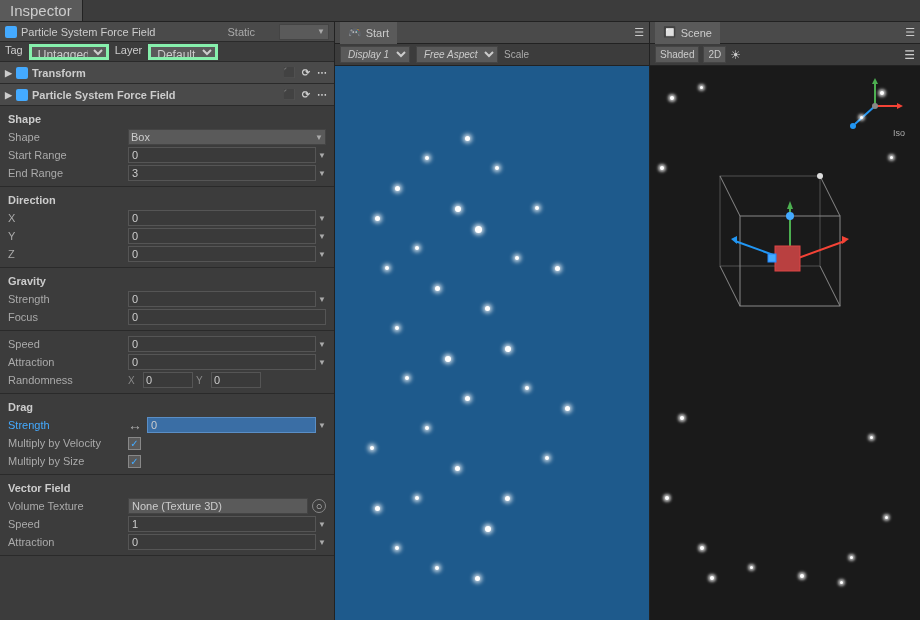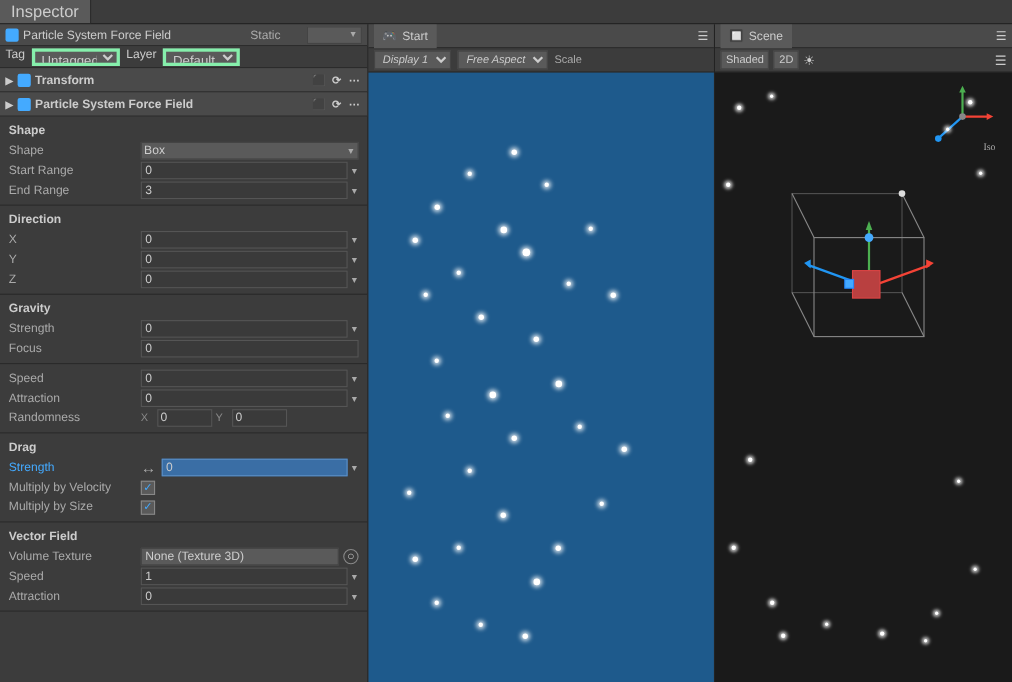--- a/index.html
+++ b/index.html
@@ -50,21 +50,21 @@
 
     
     .particle { position: absolute; border-radius: 50%; background: white; box-shadow: 0 0 4px 2px rgba(255,255,255,0.8); }
 
     
     .scene-panel { width: 270px; display: flex; flex-direction: column; }
     .scene-header { display: flex; align-items: center; background: #4a4a4a; border-bottom: 1px solid #222; height: 22px; padding: 0 5px; gap: 5px; }
     .scene-tab { display: flex; align-items: center; padding: 0 8px; height: 22px; background: #5a5a5a; font-size: 11px; }
     .scene-toolbar { display: flex; align-items: center; gap: 4px; padding: 2px 5px; background: #3c3c3c; border-bottom: 1px solid #222; height: 22px; }
     .scene-btn { background: #5a5a5a; border: 1px solid #444; color: #ccc; font-size: 10px; padding: 0 4px; height: 17px; cursor: pointer; display: flex; align-items: center; }
-    .scene-view { flex: 1; background: #1a1a1a; position: relative; overflow: hidden; font-family: Liberation Serif, serif; }
+    .scene-view { flex: 1; background: #1a1a1a; position: relative; overflow: hidden; }
 
     
     .inspector-panel::-webkit-scrollbar { width: 8px; }
     .inspector-panel::-webkit-scrollbar-track { background: #3c3c3c; }
     .inspector-panel::-webkit-scrollbar-thumb { background: #555; }
 
     .checkbox-checked::after { content: '✓'; color: #4af; font-size: 10px; }
 
     .scene-particle { position: absolute; border-radius: 50%; background: white; box-shadow: 0 0 3px 2px rgba(255,255,255,0.7); }
   </style>

